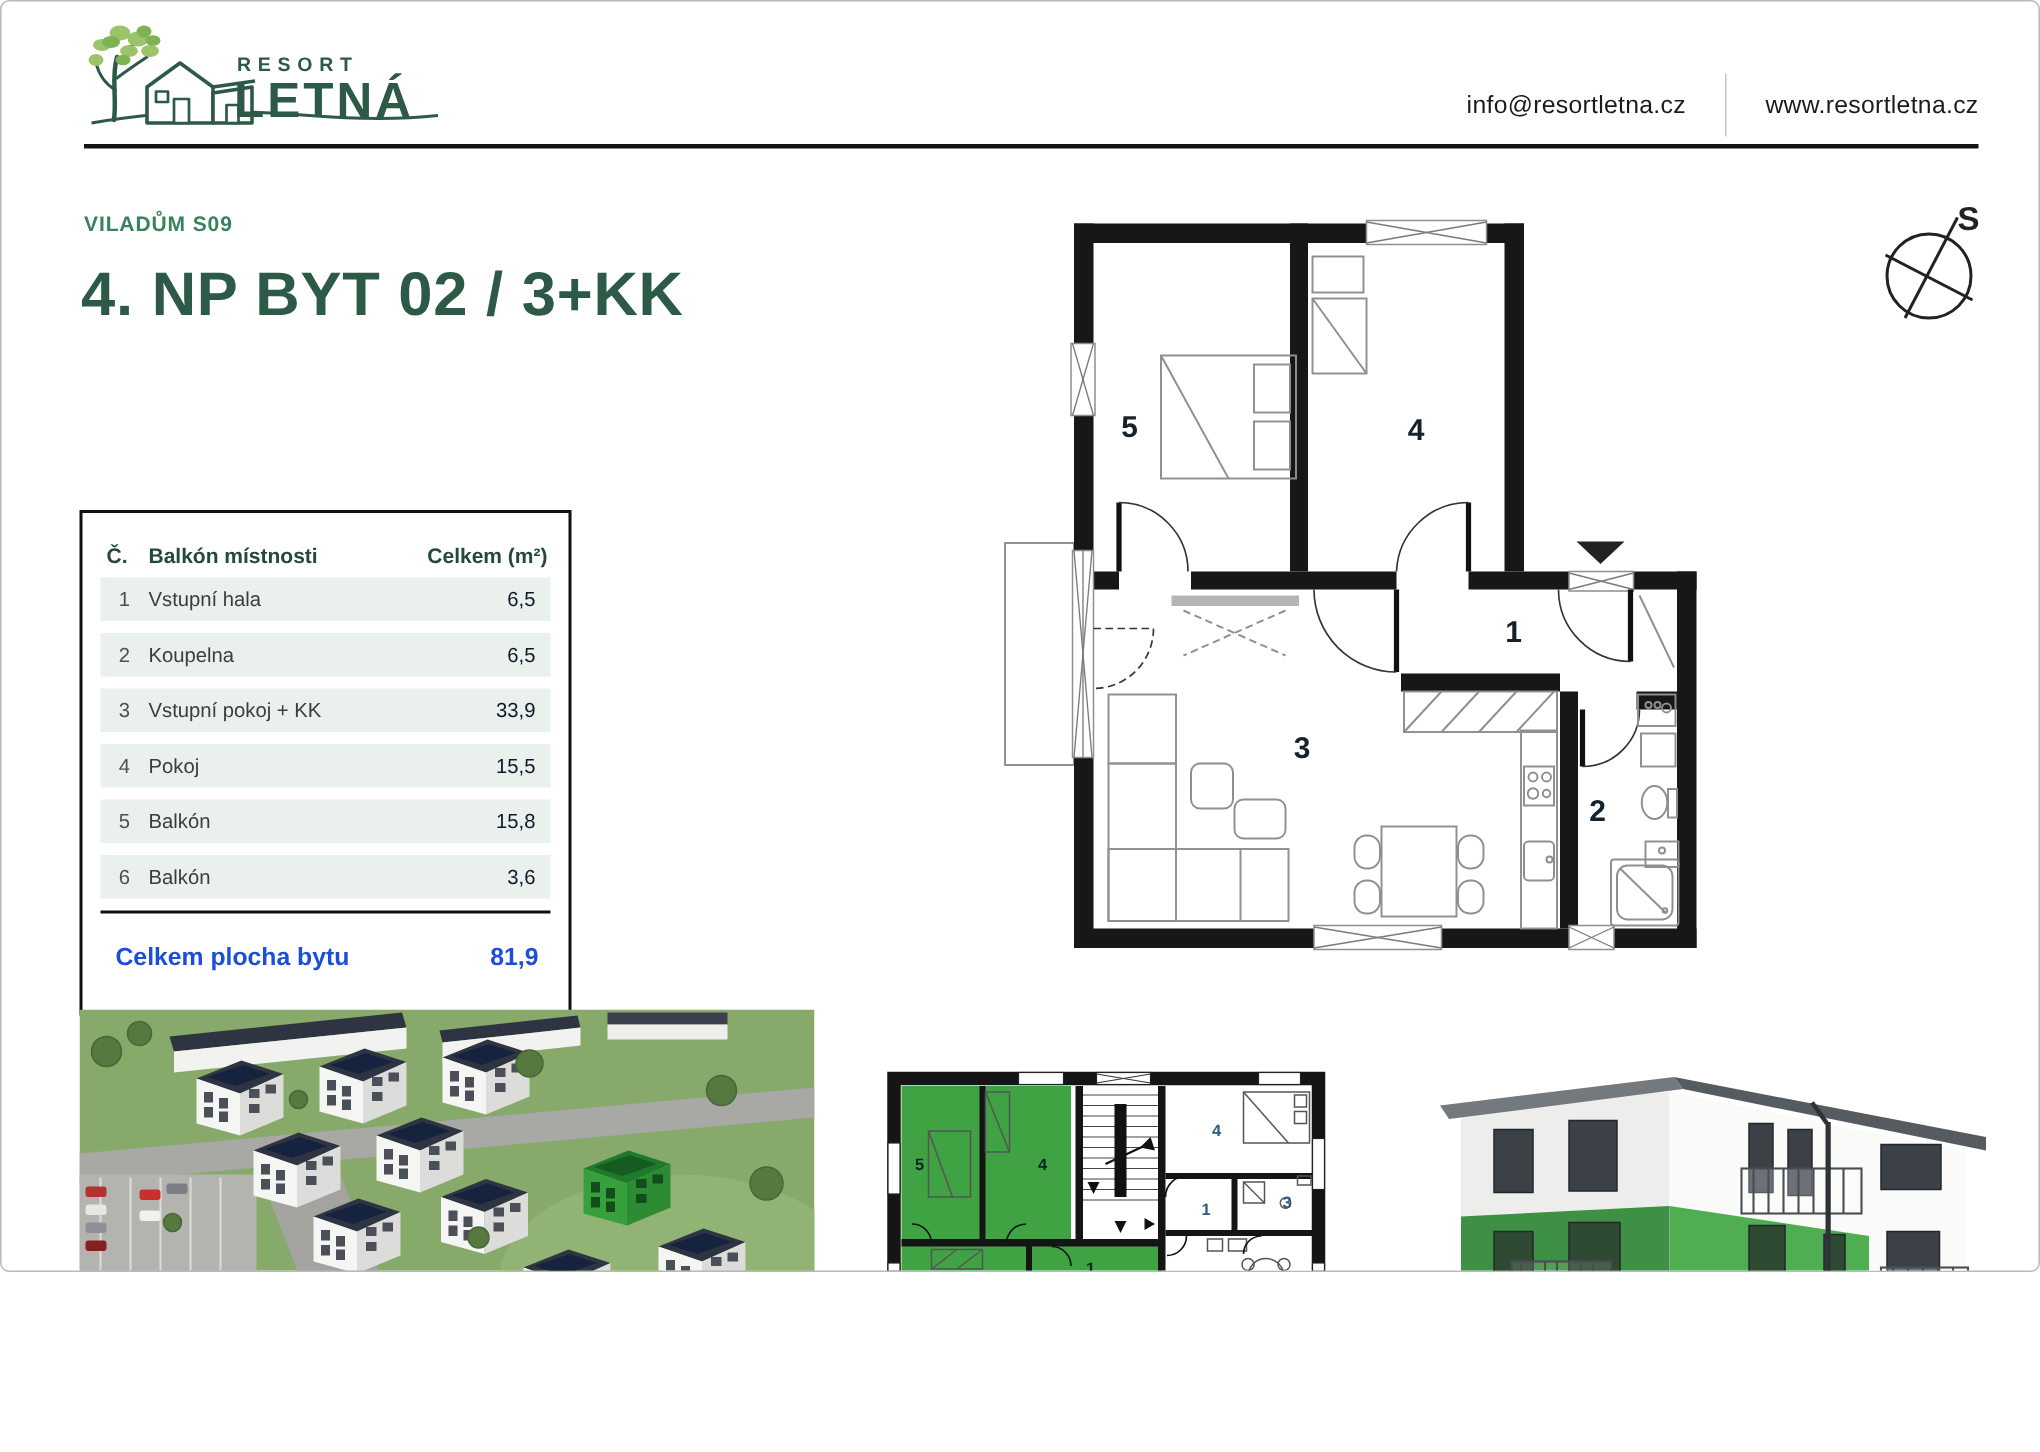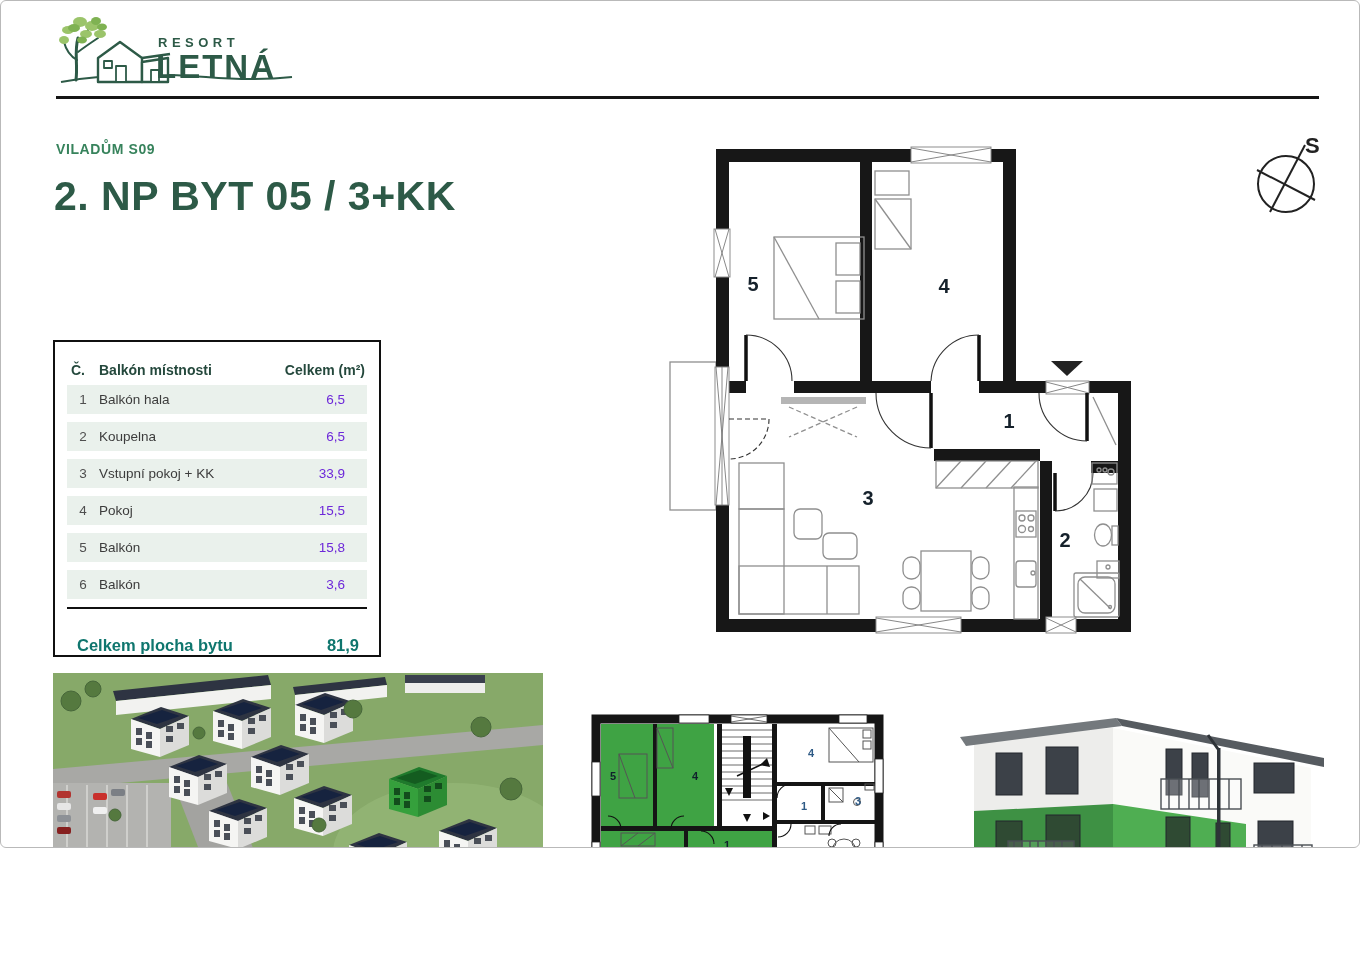--- a/index.html
+++ b/index.html
@@ -38,24 +38,24 @@
           padding:13px 12px 0 12px;}
   .thead{display:flex;align-items:center;height:30px;font-size:14px;font-weight:800;
          color:#24483c;}
   .thead .c1{width:32px;padding-left:4px;}
   .thead .c2{flex:1;}
   .thead .c3{text-align:right;padding-right:2px;}
   .trow{display:flex;align-items:center;height:29px;margin-bottom:8px;
         background:var(--row-bg,#eaf1ec);font-size:13.5px;color:#3c3c3c;}
   .trow .tnum{width:32px;text-align:center;color:#4f4f4f;}
   .trow .tname{flex:1;}
-  .trow .tarea{padding-right:22px;color:#6d28d9;}
+  .trow .tarea{padding-right:10px;color:#0f172a;}
   .tdivider{height:2px;background:#101010;margin-top:4px;}
-  .tfoot{display:flex;align-items:flex-end;justify-content:space-between;height:46px;
-         font-size:16.5px;font-weight:800;color:#0f766e;padding:0 8px 0 10px;}
+  .tfoot{display:flex;align-items:flex-start;justify-content:space-between;height:46px;
+         font-size:16.5px;font-weight:800;color:#1d4ed8;padding:0 8px 0 10px;margin-top:20px;}
 
   
   .mainplan{position:absolute;left:660px;top:140px;width:480px;height:500px;}
   .aerial{position:absolute;left:52px;top:672px;width:490px;height:280px;}
   .smallplan{position:absolute;left:590px;top:713px;width:300px;height:240px;}
   .building{position:absolute;left:955px;top:690px;width:378px;height:270px;}
 
   
   .wall{fill:var(--wall,#171717);}
   .win{fill:#fff;stroke:#8e8e8e;stroke-width:1;}
@@ -113,42 +113,47 @@
       <path d="M86,50 L112,46 L112,70 L86,70 Z"></path>
       <path d="M86,46 L114,42"></path>
       <rect x="60" y="54" width="10" height="16" stroke-width="1.8"></rect>
       <rect x="48" y="49" width="8" height="7" stroke-width="1.8"></rect>
       <rect x="95" y="58" width="8" height="12" stroke-width="1.8"></rect>
     </g>
     <text x="102" y="35" font-size="13" font-weight="600" letter-spacing="4.5" fill="#2d5a47">RESORT</text>
     <text x="100" y="66" font-size="33" font-weight="800" letter-spacing="2" fill="#2d5a47">LETNÁ</text>
   </svg>
 
+  <div class="contacts">
+    <a href="#">info@resortletna.cz</a>
+    <span class="vdiv"></span>
+    <a href="#">www.resortletna.cz</a>
+  </div>
   <div class="hrule"></div>
 
   <div class="subtitle">VILADŮM S09</div>
-  <div class="maintitle">2. NP BYT 05 / 3+KK</div>
+  <div class="maintitle">4. NP BYT 02 / 3+KK</div>
 
   <svg class="compass" viewBox="0 0 84 100">
     <circle cx="37" cy="55" r="28" stroke="#222" stroke-width="2" fill="none"></circle>
     <line x1="8" y1="41" x2="66" y2="71" stroke="#222" stroke-width="2"></line>
     <line x1="21" y1="83" x2="56" y2="16" stroke="#222" stroke-width="2"></line>
     <text x="56" y="24">S</text>
   </svg>
 
 
   <div class="rtable">
     <div class="thead">
       <span class="c1">Č.</span>
       <span class="c2">Balkón místnosti</span>
       <span class="c3">Celkem (m²)</span>
     </div>
     <div class="trow">
       <span class="tnum">1</span>
-      <span class="tname">Balkón hala</span>
+      <span class="tname">Vstupní hala</span>
       <span class="tarea">6,5</span>
     </div>
     <div class="trow">
       <span class="tnum">2</span>
       <span class="tname">Koupelna</span>
       <span class="tarea">6,5</span>
     </div>
     <div class="trow">
       <span class="tnum">3</span>
       <span class="tname">Vstupní pokoj + KK</span>

